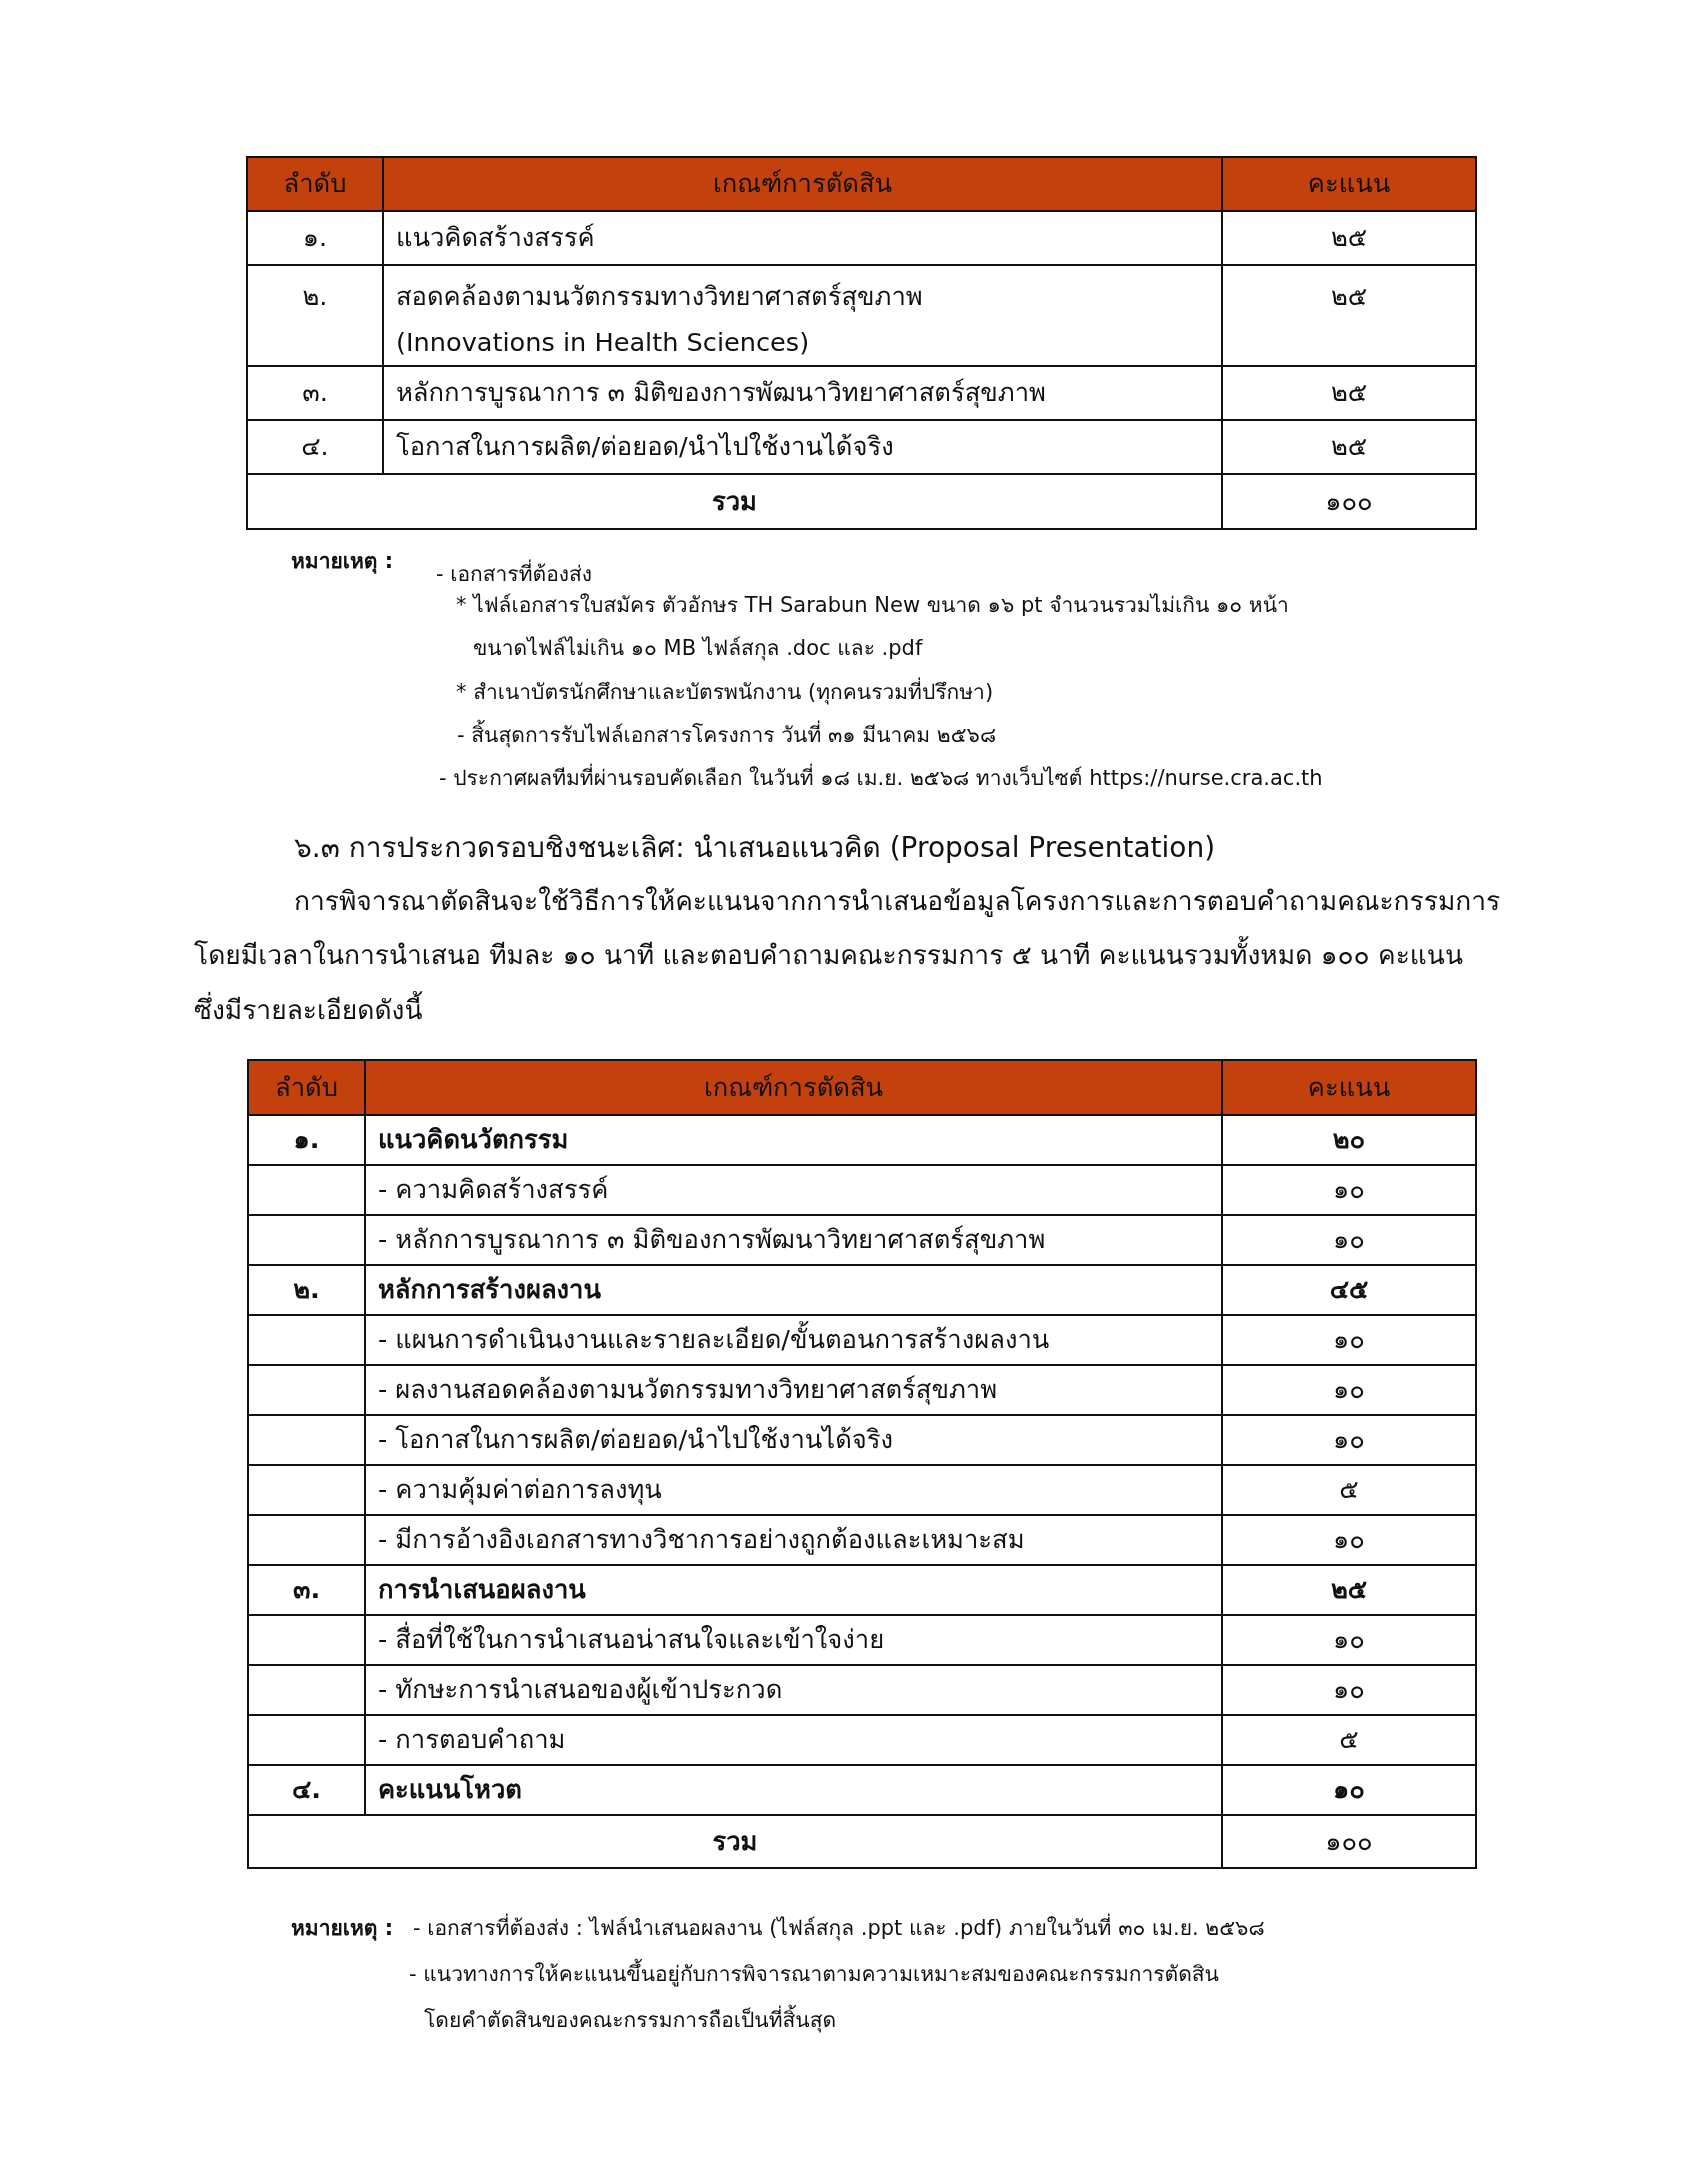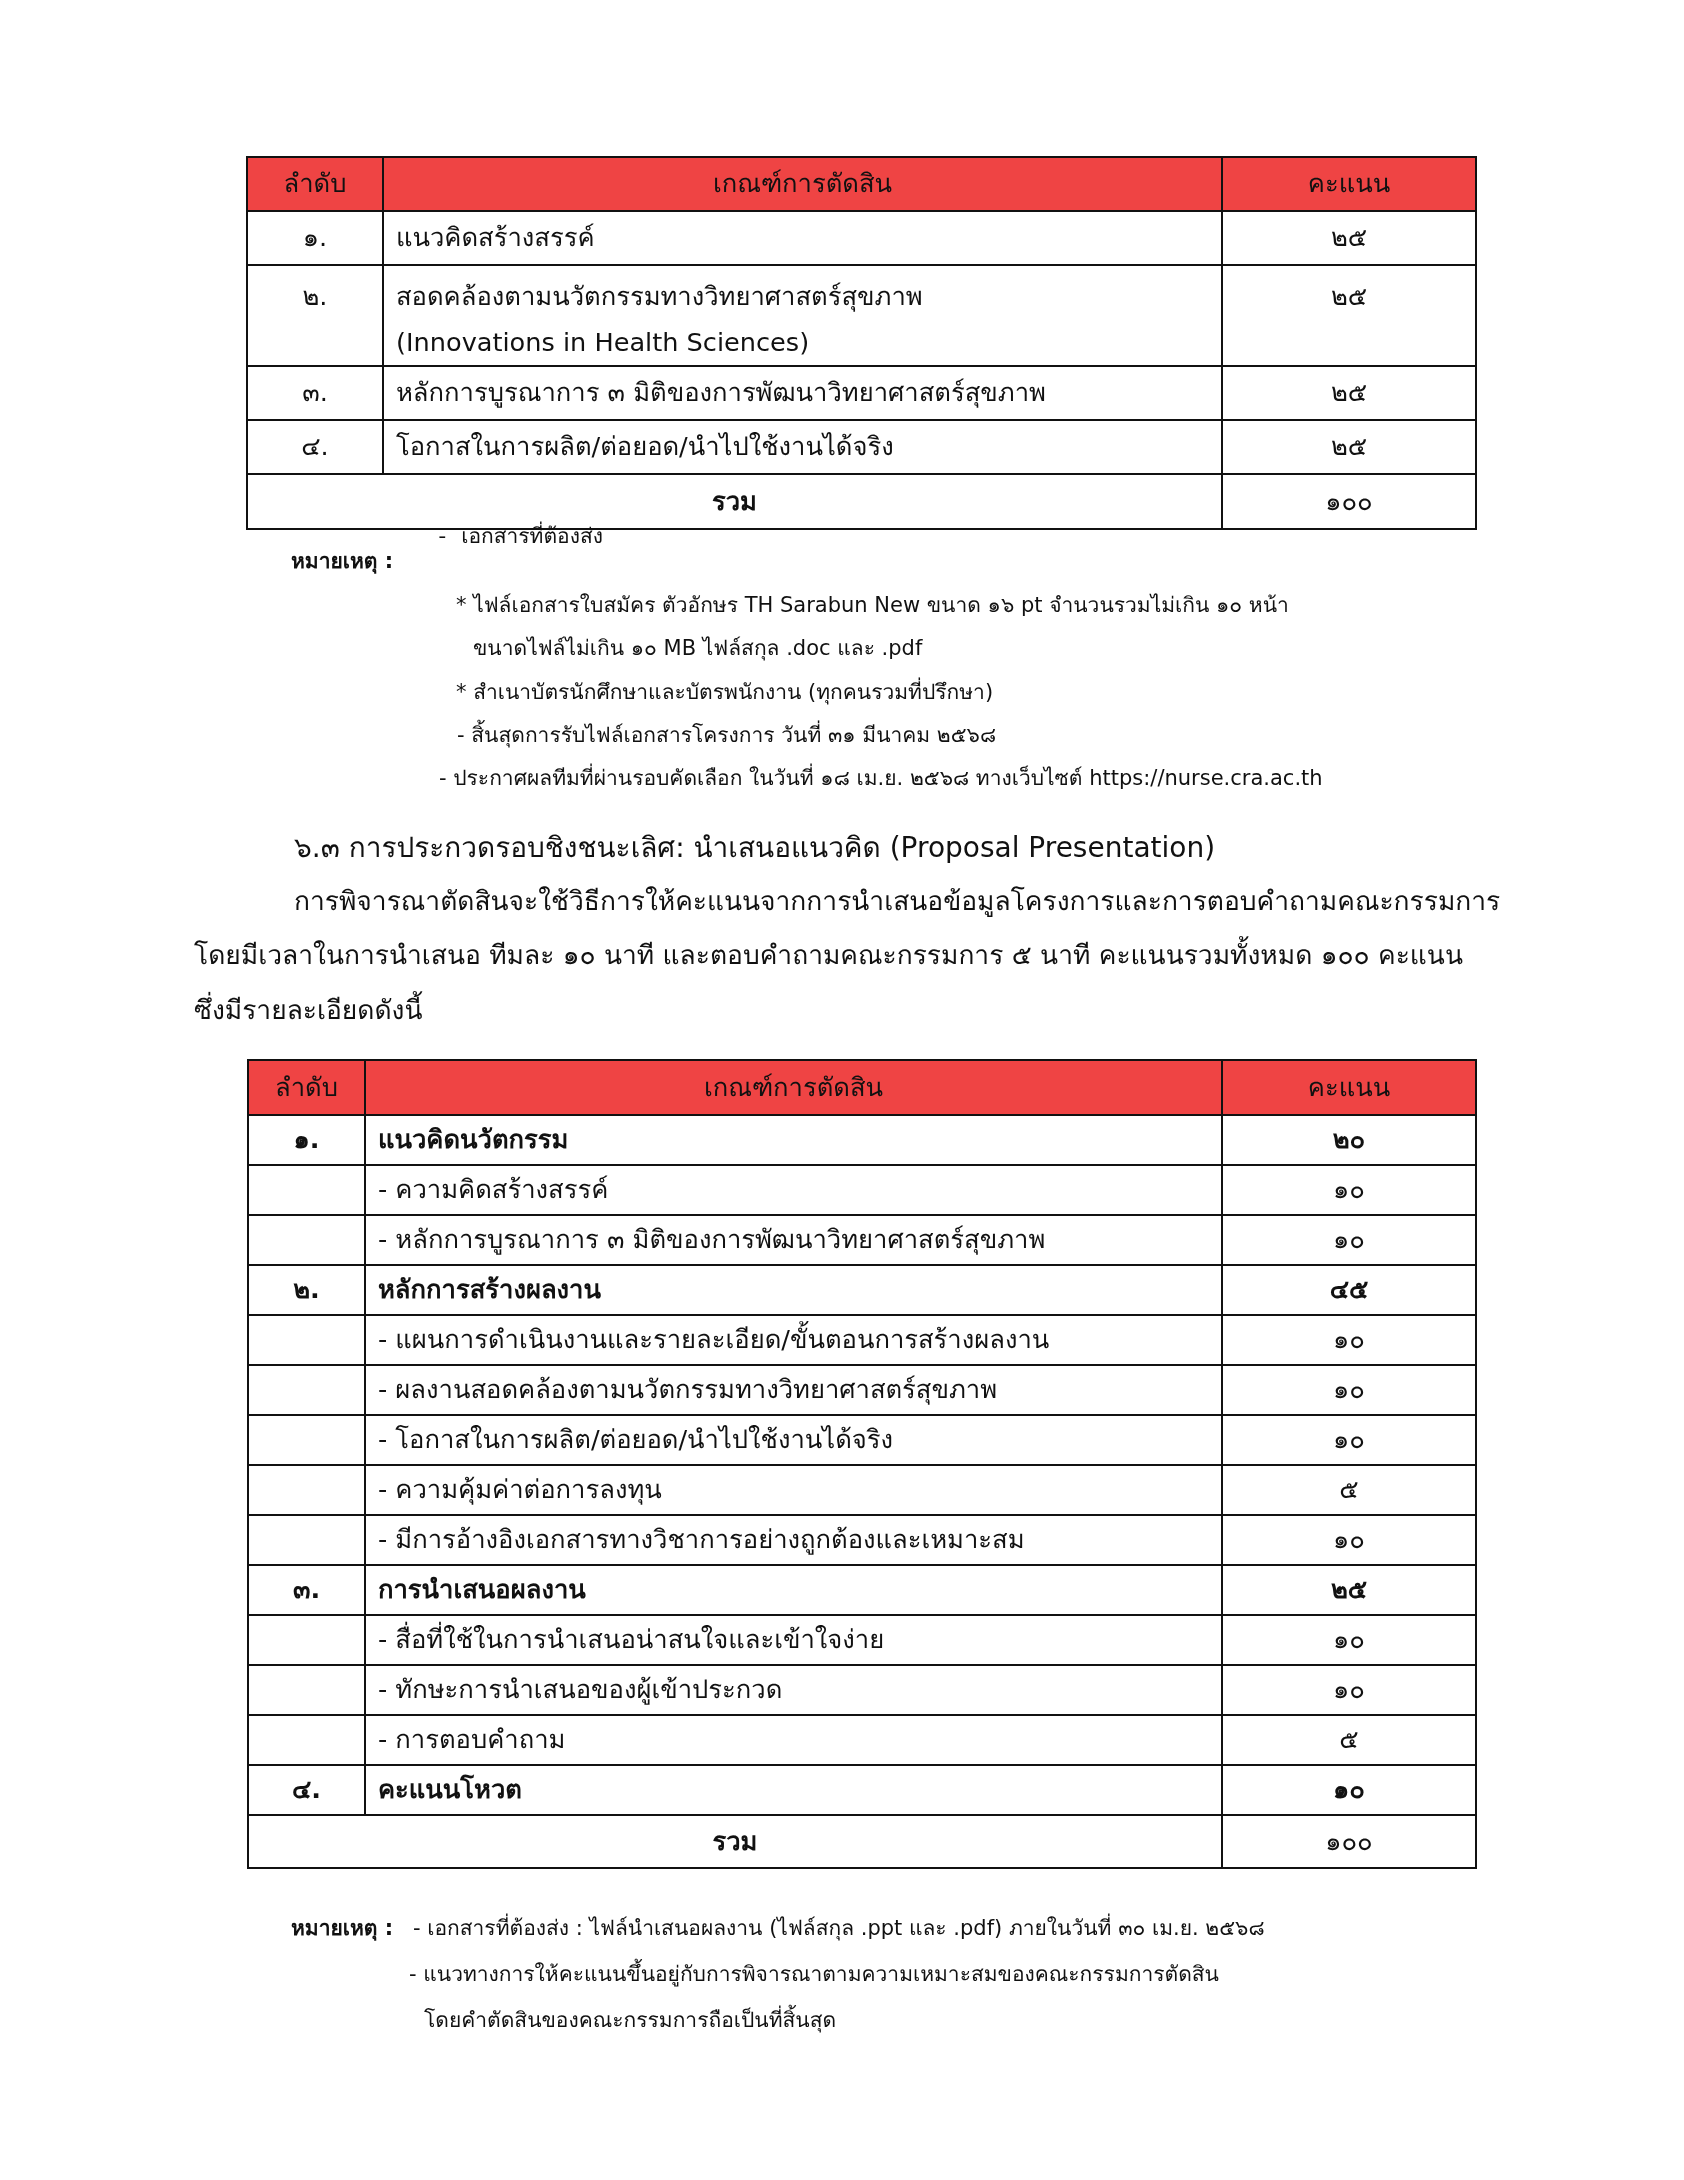--- a/index.html
+++ b/index.html
@@ -10,21 +10,21 @@
   .page { position: absolute; left: 0; top: 0; width: 1685px; height: 2181px; }
 
   table.crit {
     position: absolute; border-collapse: collapse; table-layout: fixed;
     font-size: 25.6px; line-height: 1.15;
   }
   table.crit th, table.crit td {
     border: 2.6px solid #111111; padding: 0 12px; vertical-align: middle;
   }
   table.crit th {
-    background: #ef4444; font-weight: normal; text-align: center;
+    background: #c2410c; font-weight: normal; text-align: center;
   }
   table.crit td.no { text-align: center; }
   table.crit td.score { text-align: center; }
   table.crit td.total-label { text-align: center; font-weight: bold; }
   table.crit td.total-score { text-align: center; }
   .bold { font-weight: bold; }
 
   #t1 { left: 246px; top: 156px; width: 1231px; }
   #t1 col.c1 { width: 136px; }
   #t1 col.c3 { width: 254px; }
@@ -41,21 +41,21 @@
   #t2 col.c1 { width: 117px; }
   #t2 col.c3 { width: 254px; }
   #t2 tr { height: 50px; }
   #t2 tr.h { height: 55px; }
   #t2 tr.tot { height: 53px; }
 
   .note { position: absolute; font-size: 21px; line-height: 44px; white-space: nowrap; }
   .note .lbl { font-weight: bold; }
 
   #n1-label { left: 291px; top: 539px; }
-  #n1-l1 { left: 436px; top: 516px; font-family: Liberation Mono, monospace; }
+  #n1-l1 { left: 436px; top: 552px; }
   #n1-l2 { left: 456px; top: 583px; }
   #n1-l3 { left: 473px; top: 626px; }
   #n1-l4 { left: 456px; top: 670px; }
   #n1-l5 { left: 439px; top: 713px; margin-left: 18px; }
   #n1-l6 { left: 439px; top: 756px; text-align: center; }
 
   #sec-heading {
     position: absolute; left: 294px; top: 825px; font-size: 28px; font-weight: normal; white-space: nowrap;
   }
   .para { position: absolute; font-size: 26.4px; white-space: nowrap; }

